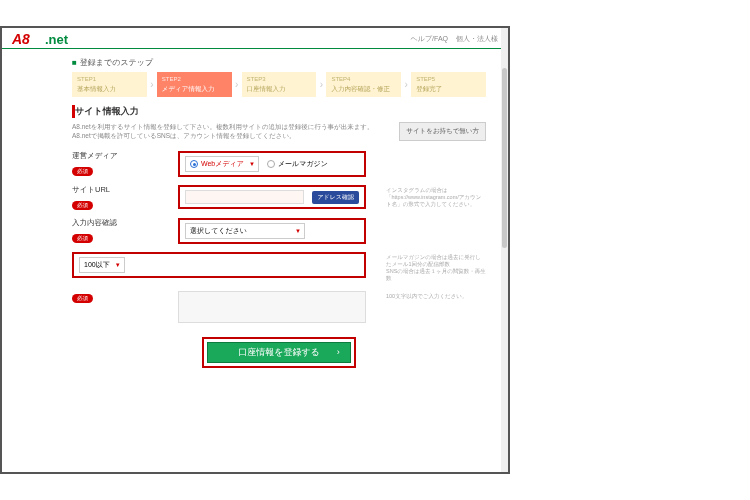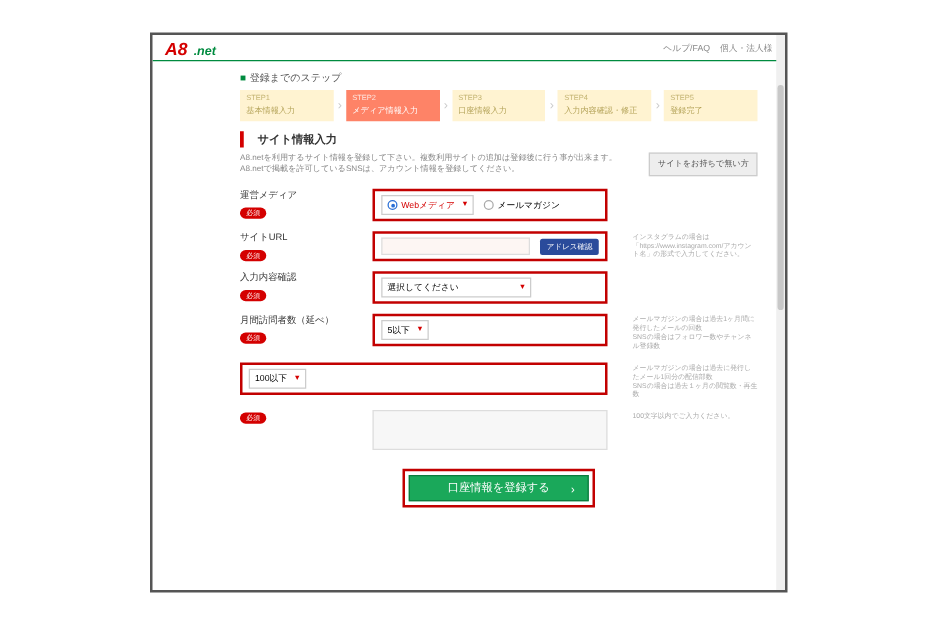--- a/index.html
+++ b/index.html
@@ -1,42 +1,42 @@
 <!DOCTYPE html>
 <html><head>
 <meta charset="utf-8">
 <style>
   * { box-sizing: border-box; margin: 0; padding: 0; }
   body { font-family: "Hiragino Kaku Gothic Pro", Meiryo, sans-serif; background: #fff; font-size: 10px; }
-  .shell { width: 750px; height: 500px; margin: 0 auto; background: #fff; display: flex; align-items: center; justify-content: center; }
+  .shell { width: 750px; height: 500px; margin: 0 auto; background: #fff; display: flex; align-items: center; }
   .browser {
     width: 510px; height: 448px; border: 2px solid #555; background: #fff;
     overflow: hidden; position: relative;
   }
   .topbar {
     display: flex; justify-content: space-between; align-items: center;
     padding: 3px 10px 0 10px; font-size: 7px; color: #888;
   }
   .logo { font-weight: bold; font-size: 14px; display: flex; align-items: baseline; }
   .logo .a8 { color: #d40000; font-style: italic; }
-  .logo .net { color: #008b3f; font-style: italic; font-size: 10px; margin-left: 5px; }
+  .logo .net { color: #008b3f; font-size: 13px; margin-left: 15px; }
   .toplinks a { color: #888; margin-left: 6px; text-decoration: none; }
   hr.topline { border: none; border-top: 1px solid #008b3f; margin: 1px 0 0 0; }
   .content { padding: 6px 22px 8px 22px; margin-left: 48px; }
   .steps-head { font-size: 8px; color: #555; margin: 2px 0 4px; }
   .steps-head::before { content: "■"; color: #008b3f; margin-right: 3px; }
   .steps { display: flex; align-items: stretch; gap: 0; margin-bottom: 8px; }
   .step { flex: 1; padding: 4px 5px; position: relative; }
   .step.active { background: #fe8367; color: #fff; }
   .step.pending { background: #fff3d1; color: #aa8; }
   .step .num { font-size: 6px; display: block; opacity: .8; }
   .step .txt { font-size: 6.5px; line-height: 1.1; }
   .step.pending .num, .step.pending .txt { color: #b5a45a; }
   .arrow { width: 10px; display: flex; align-items: center; justify-content: center; color: #ccc; font-size: 10px; }
-  .section-title { font-size: 9px; color: #333; font-weight: bold; margin: 4px 0; border-left: 3px solid #d40000; padding-left: 11px; }
+  .section-title { font-size: 9px; color: #333; font-weight: bold; margin: 4px 0; border-left: 3px solid #d40000; padding-left: 0; }
   .desc { font-size: 6.5px; color: #888; line-height: 1.4; }
   .desc-row { display: flex; justify-content: space-between; align-items: flex-start; margin-bottom: 6px; }
   .multi-reg-btn {
     font-size: 6.5px; background: #eee; border: 1px solid #ccc; color: #555;
     padding: 4px 6px; white-space: nowrap; cursor: pointer;
   }
   .form-row { display: flex; align-items: flex-start; padding: 4px 0; gap: 20px; }
   .label-col { width: 86px; flex: 0 0 86px; }
   .label-col .lbl { font-size: 7.5px; color: #333; display: block; margin-bottom: 3px; }
   .req {
@@ -188,35 +188,20 @@
           <div class="hl">
             <span class="sel" style="min-width:120px">
               <span>選択してください</span>
             </span>
           </div>
         </div>
         <div class="hint-col"></div>
       </div>
 
 
-      <div class="form-row">
-        <div class="label-col">
-          <span class="lbl">月間訪問者数（延べ）</span>
-          <span class="req">必須</span>
-        </div>
-        <div class="field-col">
-          <div class="hl">
-            <span class="sel">
-              <span>5以下</span>
-            </span>
-          </div>
-        </div>
-        <div class="hint-col" style="white-space:pre-line">メールマガジンの場合は過去1ヶ月間に発行したメールの回数
-SNSの場合はフォロワー数やチャンネル登録数</div>
-      </div>
 
       <div class="form-row">
         <div class="field-col">
           <div class="hl">
             <span class="sel">
               <span>100以下</span>
             </span>
           </div>
         </div>
         <div class="hint-col" style="white-space:pre-line">メールマガジンの場合は過去に発行したメール1回分の配信部数

